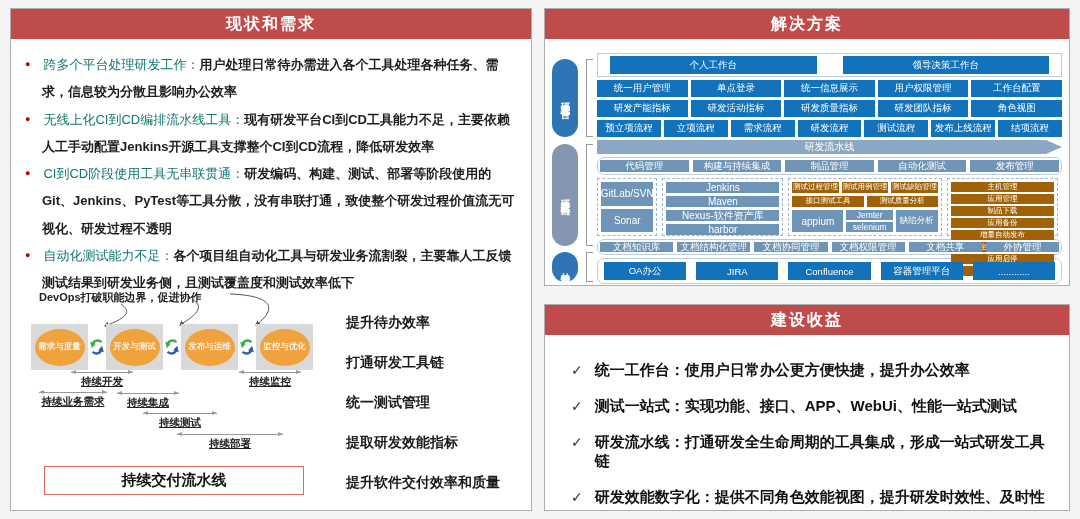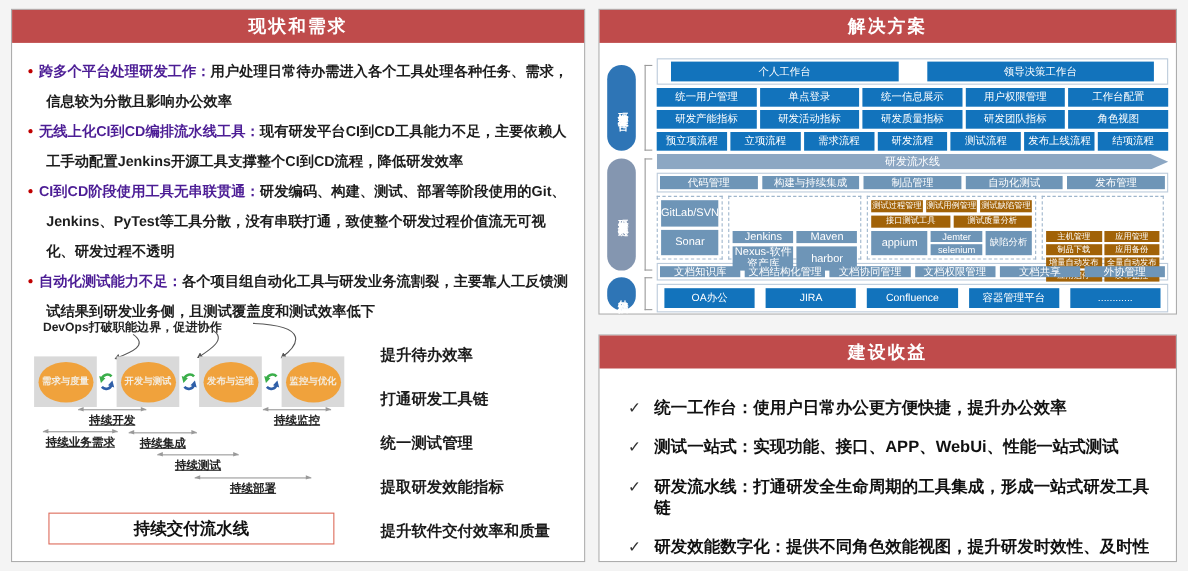--- a/index.html
+++ b/index.html
@@ -9,21 +9,21 @@
   .panel { position:absolute; background:#fff; border:1px solid #adadad; }
   .panel-header { height:30px; background:#bf4b4b; color:#fff; font-size:16px; font-weight:bold;
                   letter-spacing:2px; display:flex; align-items:center; justify-content:center; }
 
   
   .left-panel { left:10px; top:8px; width:522px; height:503px; }
   .bullets { padding:12px 12px 0 14px; }
   .bullet { font-size:13px; line-height:2.1; font-weight:600; color:#1d1d1d;
             padding-left:17px; text-indent:-17px; }
   .dot { color:#c00000; font-size:9px; margin-right:5px; vertical-align:2px; }
-  .lead { color:#4c1d95; font-weight:bold; }
+  .lead { color:#0f766e; font-weight:normal;margin-left:8px; }
 
   .devops { position:absolute; left:14px; top:275px; width:320px; height:225px; }
   .devops-note { position:absolute; left:14px; top:6px; font-size:11px; font-weight:bold; color:#222; }
   .devops-arrows { position:absolute; left:0; top:0; pointer-events:none; }
   .stages { position:absolute; left:6px; top:40px; display:flex; align-items:center; }
   .stage { width:57px; height:46px; background:#d9d9d9; display:flex; align-items:center;
            justify-content:center; }
   .stage-ell { width:50px; height:37px; background:#f0a23c; border-radius:50%;
                display:flex; align-items:center; justify-content:center;
                color:#f3ede2; font-size:8.5px; font-weight:bold; white-space:nowrap; }
@@ -54,25 +54,25 @@
   .bx { background:#1273bc; color:#fff; display:flex; align-items:center; justify-content:center;
         font-size:9.5px; white-space:nowrap; overflow:hidden; flex:1; }
   .tl { background:#6e95b7; color:#fff; display:flex; align-items:center; justify-content:center;
         font-size:9.5px; white-space:nowrap; overflow:hidden; flex:1; }
   .sol-arrow { height:14px; margin-top:3px; background:#8ca7c3; color:#fff; font-size:10px;
                display:flex; align-items:center; justify-content:center;
                clip-path:polygon(0 0, calc(100% - 16px) 0, 100% 50%, calc(100% - 16px) 100%, 0 100%); }
   .groups { display:flex; gap:5px; margin-top:3px; height:58px; }
   .grp { border:1px dashed #9fb6cc; padding:3px; display:flex; flex-direction:column; gap:3px; }
   .grp .tl { font-size:10px; }
-  .g-grid2 { display:grid; grid-template-columns:1fr 1fr; gap:3px; flex:1;margin-top:28px; }
+  .g-grid2 { display:grid; grid-template-columns:1fr; gap:3px; flex:1; }
   .tiny { font-size:7.5px !important; background:#a16207; }
   .t-row { display:flex; gap:3px; flex:1;border-radius:7px; }
   .t-col { display:flex; flex-direction:column; gap:2px; flex:1; }
-  .mt2 { margin-top:3px; }
+  .mt2 { margin-top:3px;border-radius:7px; }
 
   
   .gains-panel { left:544px; top:304px; width:526px; height:207px; }
   .gains-body { padding:26px 20px 0 26px; }
   .gain { display:flex; gap:12px; margin-bottom:17px; font-size:15px; color:#111; }
   .check { font-weight:bold; color:#333; font-size:14px; padding-top:1px; }
   .gain .lead2 { font-weight:bold; }
   .gain .body2 { font-weight:600; }
 </style>
 </head>

